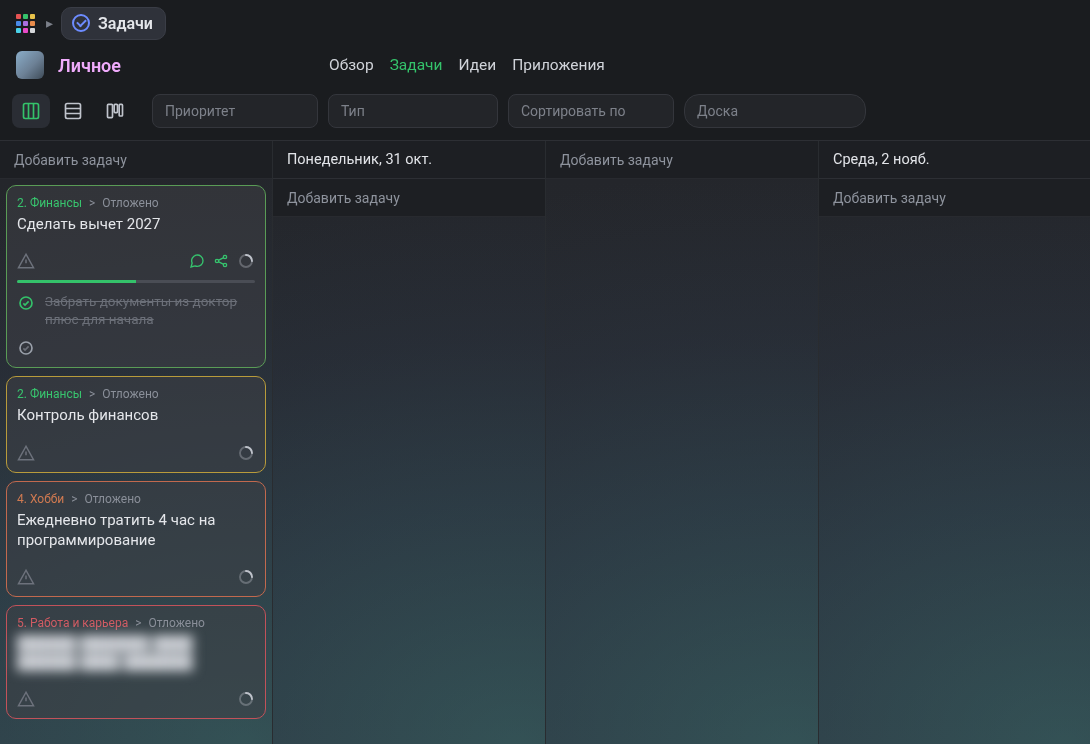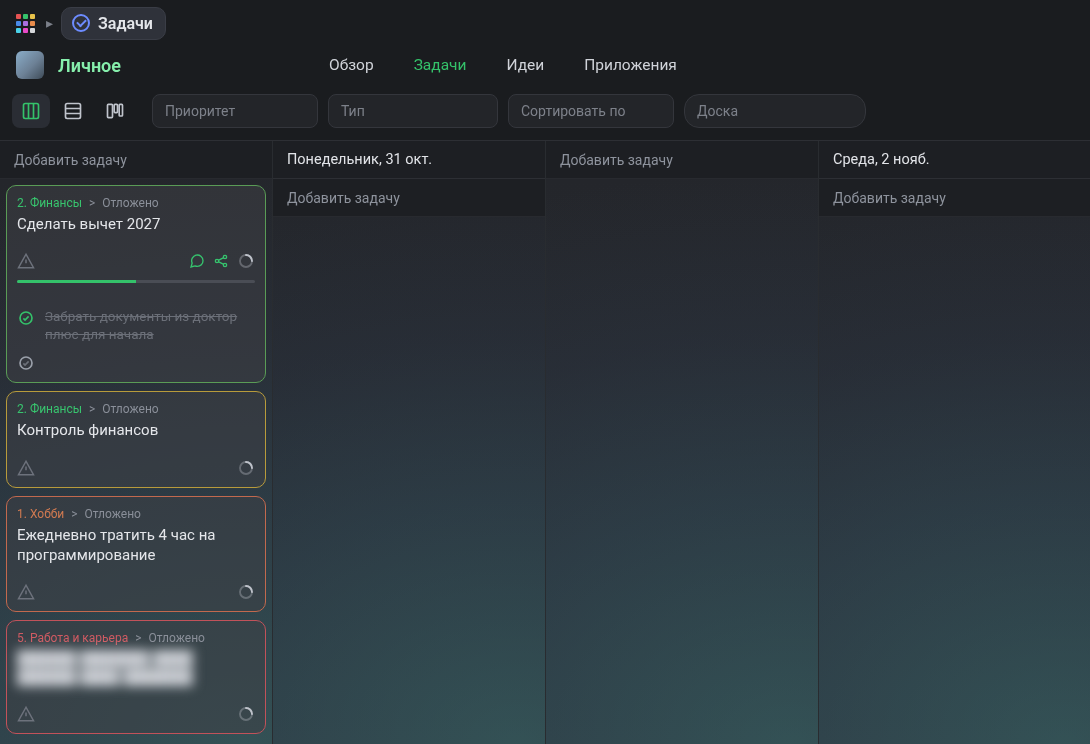--- a/index.html
+++ b/index.html
@@ -39,23 +39,23 @@
 
   
   .ws-row {
     display:flex; align-items:center; gap:14px;
     padding: 4px 16px 10px 16px; height: 48px;
   }
   .ws-avatar {
     width:28px; height:28px; border-radius:6px;
     background: linear-gradient(135deg,#8aadc9,#6d8196 55%,#3e4b57);
   }
-  .ws-title { font-size:18px; font-weight:600; color:#86efac; }
+  .ws-title { font-size:18px; font-weight:600; color:#f0abfc; }
   .ws-spacer { flex:0 0 180px; }
-  .tabs { display:flex; gap:40px; font-size:15.5px;align-items:center; }
+  .tabs { display:flex; gap:16px; font-size:15.5px;align-items:center; }
   .tab { color:#d0d3d9; cursor:pointer; }
   .tab.active { color:#34c26a; }
 
   
   .toolbar {
     display:flex; align-items:center; gap:10px;
     padding: 0 16px 10px 12px; height:48px;
   }
   .view-icons { display:flex; gap:4px; margin-right:8px; }
   .vicon {
@@ -134,21 +134,21 @@
   .left-ico { color:#6d727c; display:flex; }
   .right-icos { display:flex; align-items:center; gap:8px; }
   .ri { color:#36c46e; }
   .ri.grey { color:#bfc3cb; }
 
   .progress {
     height:3px; background:#4a4d55; border-radius:2px; margin-top:10px; overflow:hidden;
   }
   .progress > div { height:100%; background:#34c26a; }
 
-  .subtasks { margin-top:25px; display:flex; flex-direction:column; gap:10px; }
+  .subtasks { margin-top:10px; display:flex; flex-direction:column; gap:10px; }
   .subtask { display:flex; gap:10px; align-items:flex-start; }
   .st-text { font-size:13.5px; color:#d0d3d9; line-height:1.3; }
   .st-text.done { color:#6b6f78; text-decoration:line-through; }
   .st-ico { flex:0 0 18px; margin-top:1px; }
 
   
   .blurred {
     filter: blur(6px);
     user-select:none;
     color:#cfd2d8;
@@ -313,21 +313,21 @@
                   <circle cx="12" cy="12" r="8" opacity=".35"></circle>
                   <path d="M12 4a8 8 0 0 1 8 8" stroke-linecap="round"></path>
                 </svg>
             </span>
           </div>
         </div>
       </div>
 
       <div class="card orange">
         <div class="crumb">
-          <span class="cat o">1. Хобби</span>
+          <span class="cat o">4. Хобби</span>
           <span class="sep">&gt;</span>
           <span class="state">Отложено</span>
         </div>
         <div class="title">Ежедневно тратить 4 час на программирование</div>
         <div class="card-footer">
           <div class="left-ico">
             <svg width="18" height="18" viewBox="0 0 24 24" fill="none" stroke="currentColor" stroke-width="2">
                 <path d="M12 3 2 21h20L12 3z"></path>
                 <path d="M12 10v5M12 18v.01"></path>
               </svg>

